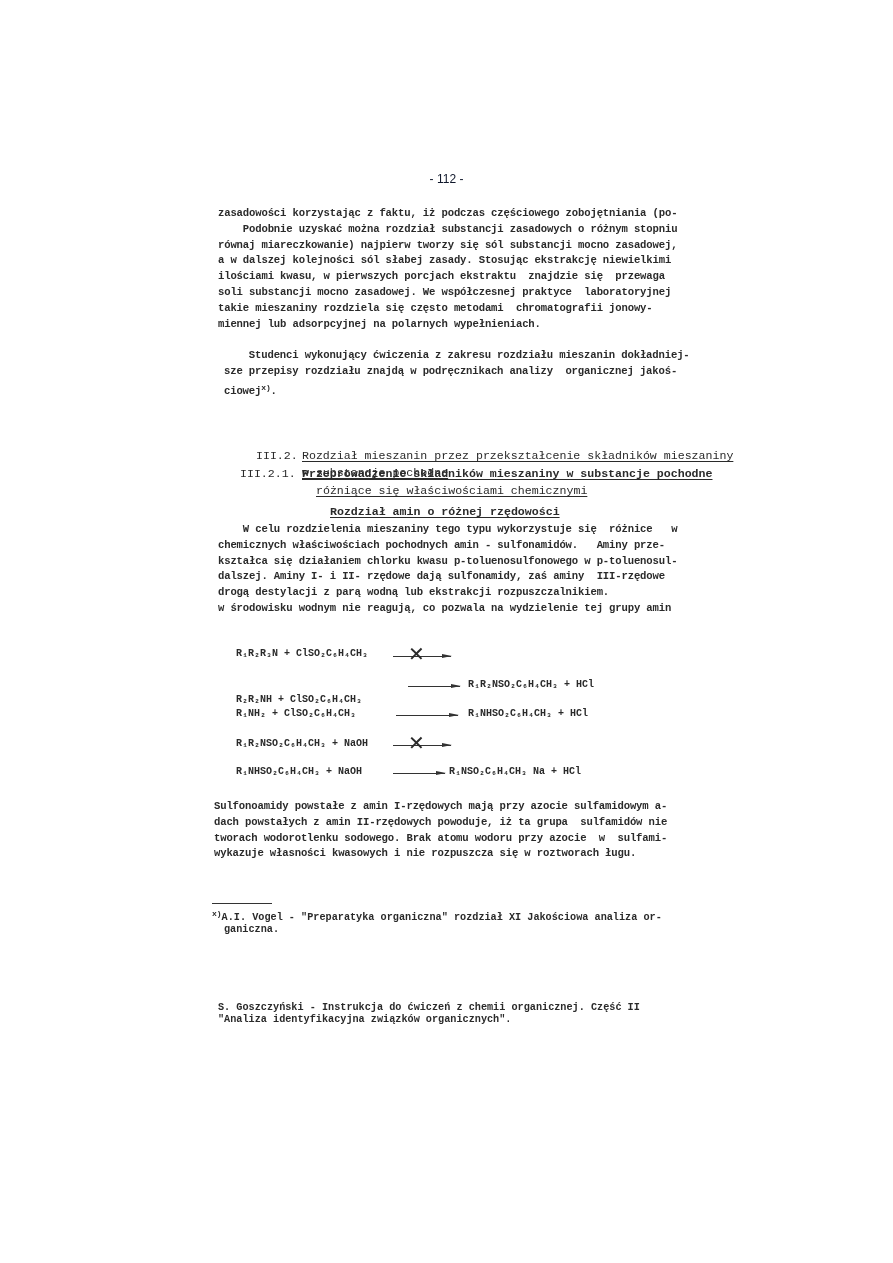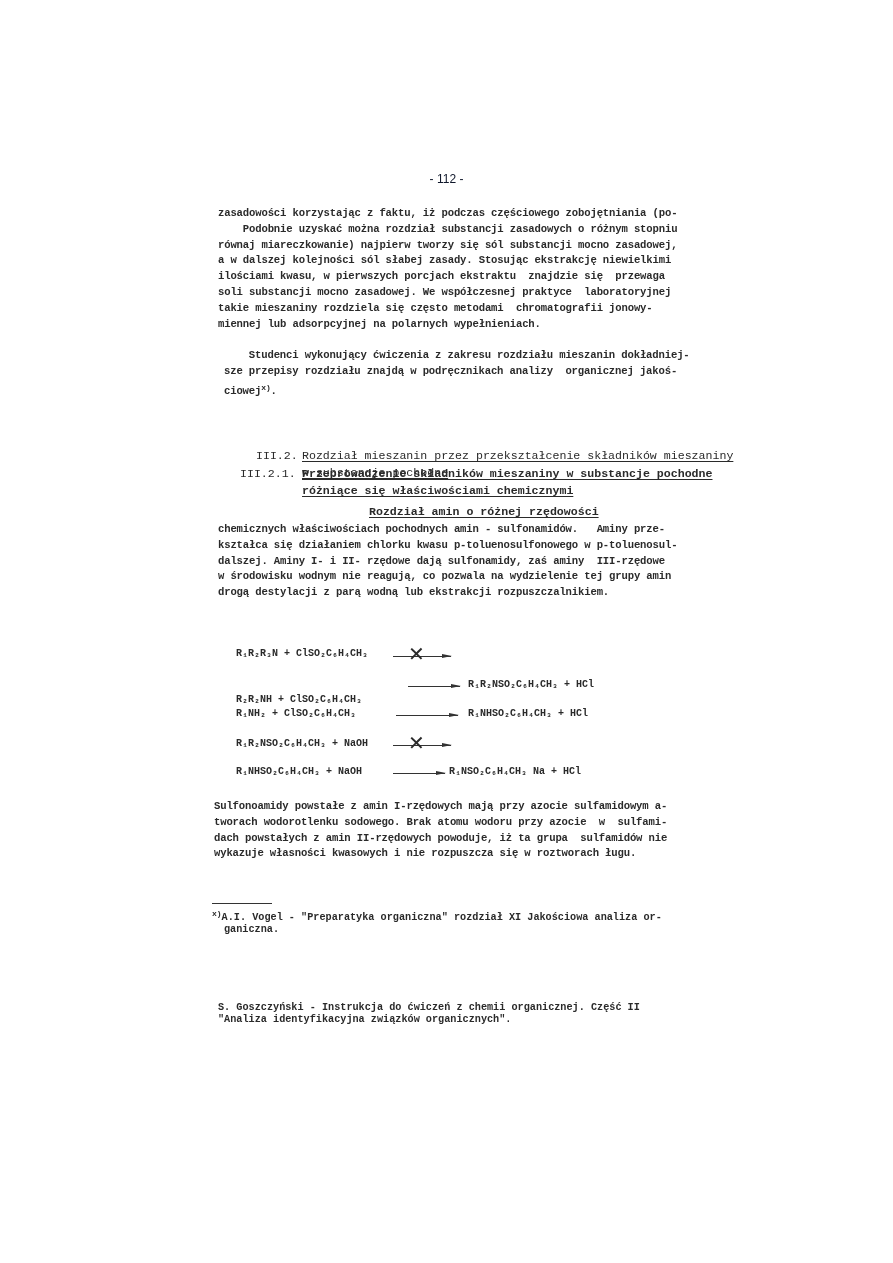--- a/index.html
+++ b/index.html
@@ -70,32 +70,33 @@
   <span class="line"><span>ciowej</span><span class="fn-sup">x)</span><span>.</span></span>
 </div>
 
 <div class="heading" style="top:412px; left:256px;margin-top:35px;">
   <span class="num" style="width:46px;">III.2.</span><span class="title">Rozdział mieszanin przez przekształcenie składników  mieszaniny</span><br>
   <span class="num" style="width:46px;"></span><span class="title">w substancje pochodne</span>
 </div>
 
 <div class="heading" style="top:465px; left:240px;">
   <span class="num" style="width:62px;">III.2.1.</span><span class="title" style="font-weight:bold;">Przeprowadzenie składników mieszaniny w substancje   pochodne</span><br>
-  <span class="num" style="width:62px;"></span><span class="title" style="font-weight:bold;">różniące się właściwościami chemicznymi</span>
+  <span class="num" style="width:62px;"></span><span class="title" style="font-weight:normal;margin-left:14px;">różniące się właściwościami chemicznymi</span>
 </div>
-<div class="heading" style="top:503px; left:330px; font-weight:bold;margin-left:39px;">
+<div class="heading" style="top:503px; left:330px; font-weight:bold;">
   <span class="title">Rozdział amin o różnej rzędowości</span>
 </div>
 
 <div class="para" style="top:522px;">
+  <span class="line">    W celu rozdzielenia mieszaniny tego typu wykorzystuje się  różnice   w</span>
   <span class="line">chemicznych właściwościach pochodnych amin - sulfonamidów.   Aminy prze-</span>
   <span class="line">kształca się działaniem chlorku kwasu p-toluenosulfonowego w p-toluenosul-</span>
   <span class="line">dalszej. Aminy I- i II- rzędowe dają sulfonamidy, zaś aminy  III-rzędowe</span>
+  <span class="line">drogą destylacji z parą wodną lub ekstrakcji rozpuszczalnikiem.</span>
   <span class="line">w środowisku wodnym nie reagują, co pozwala na wydzielenie tej grupy amin</span>
-  <span class="line">drogą destylacji z parą wodną lub ekstrakcji rozpuszczalnikiem.</span>
 </div>
 
 <div>
   <div class="eq" style="top:648px;">R₁R₂R₃N + ClSO₂C₆H₄CH₃</div>
   <div class="arrow" style="top:656px; left:393px; width:58px;"></div>
   <div class="cross" style="top:644px; left:408px;">✕</div>
 
   <div class="eq" style="top:679px;margin-top:15px;">R₂R₂NH + ClSO₂C₆H₄CH₃</div>
   <div class="arrow" style="top:686px; left:408px; width:52px;"></div>
   <div class="eq" style="top:679px; left:468px;">R₁R₂NSO₂C₆H₄CH₃ + HCl</div>
@@ -108,22 +109,22 @@
   <div class="arrow" style="top:745px; left:393px; width:58px;"></div>
   <div class="cross" style="top:733px; left:408px;">✕</div>
 
   <div class="eq" style="top:766px;">R₁NHSO₂C₆H₄CH₃ + NaOH</div>
   <div class="arrow" style="top:773px; left:393px; width:52px;"></div>
   <div class="eq" style="top:766px; left:449px;">R₁NSO₂C₆H₄CH₃ Na + HCl</div>
 </div>
 
 <div class="para" style="top:799px; left:214px;">
   <span class="line">Sulfonoamidy powstałe z amin I-rzędowych mają przy azocie sulfamidowym a-</span>
+  <span class="line">dach powstałych z amin II-rzędowych powoduje, iż ta grupa  sulfamidów nie</span>
   <span class="line">tworach wodorotlenku sodowego. Brak atomu wodoru przy azocie  w  sulfami-</span>
-  <span class="line">dach powstałych z amin II-rzędowych powoduje, iż ta grupa  sulfamidów nie</span>
   <span class="line">wykazuje własności kwasowych i nie rozpuszcza się w roztworach ługu.</span>
 </div>
 
 <div class="footnote-rule"></div>
 <div class="footnote" style="top:908px;">
   <span class="fn-sup">x)</span><span>A.I. Vogel - "Preparatyka organiczna" rozdział XI Jakościowa analiza or-</span><br>
   <span style="padding-left:12px;">ganiczna.</span>
 </div>
 <div class="footnote" style="top:974px;margin-top:28px;">
   <span style="padding-left:6px;">S. Goszczyński - Instrukcja do ćwiczeń z chemii organicznej.  Część  II</span><br>

